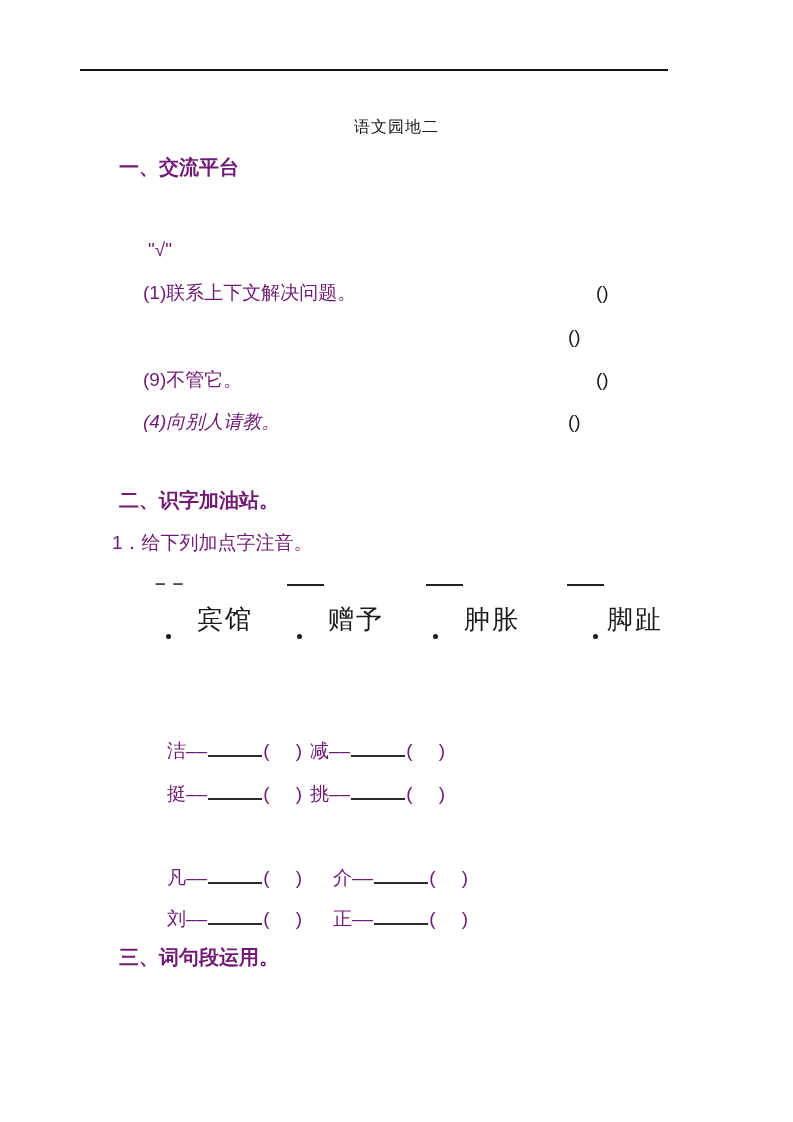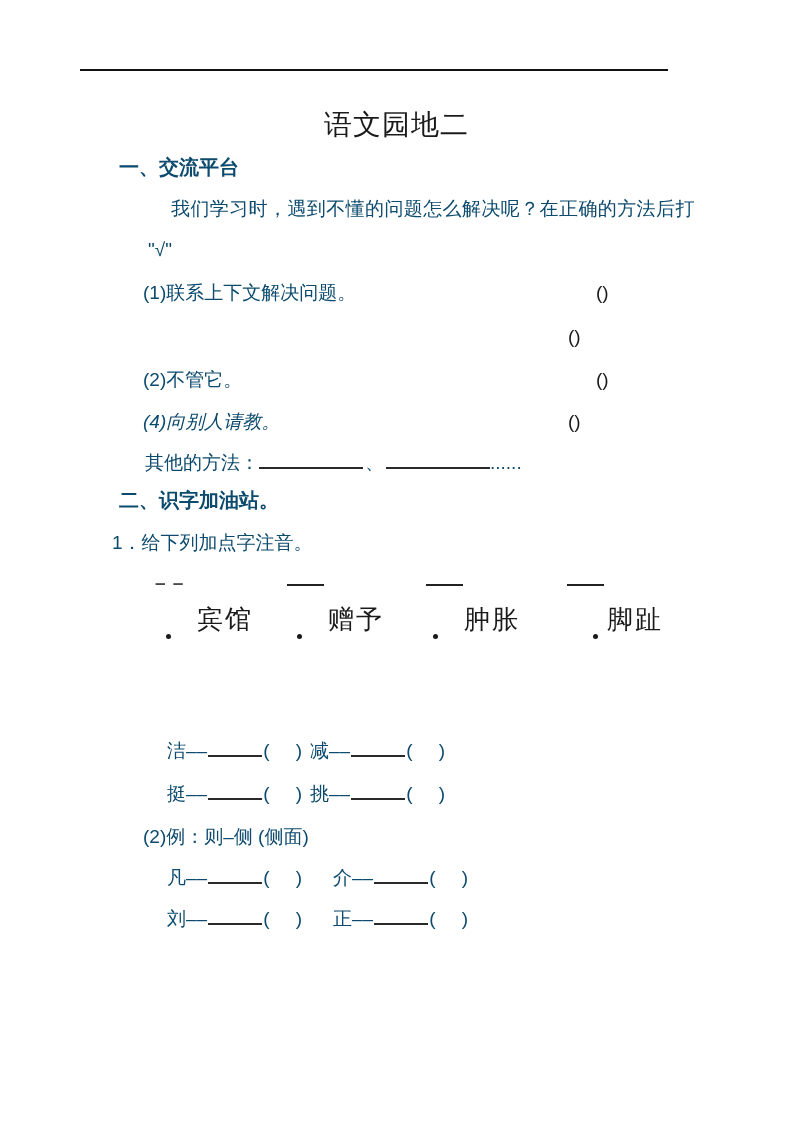--- a/index.html
+++ b/index.html
@@ -2,24 +2,24 @@
 <html><head>
 <meta charset="utf-8">
 <style>
   html,body{margin:0;padding:0;}
   body{
     width:793px;height:1122px;background:#ffffff;
     font-family:"Liberation Sans","DejaVu Sans",sans-serif;
     color:#1a1a1a;position:relative;overflow:hidden;
   }
   .page{position:absolute;inset:0;background:#fff;}
-  .line{position:absolute;white-space:nowrap;font-size:19px;line-height:25px;color:#0c4a6e;}
+  .line{position:absolute;white-space:nowrap;font-size:19px;line-height:25px;color:#701a75;}
   .rule{position:absolute;left:80px;top:69px;width:588px;height:2px;background:#111;}
   .doc-title{position:absolute;left:0;top:113px;width:793px;text-align:center;
-    font-size:28px;line-height:27px;letter-spacing:1px;font-family:Liberation Mono, monospace;}
+    font-size:16px;line-height:27px;letter-spacing:1px;}
   .heading{font-weight:bold;font-size:20px;}
   .mark{position:absolute;font-size:19px;line-height:25px;}
   .blank-u{display:inline-block;width:104px;height:18px;border-bottom:2px solid #2a2a2a;}
   .pinyin-line{position:absolute;height:2px;background:#222;width:37px;top:584px;}
   .dash-marks{position:absolute;top:572px;left:155px;font-size:19px;font-weight:bold;color:#4a4a4a;letter-spacing:1px;}
   .word{position:absolute;top:606px;font-size:26px;line-height:27px;letter-spacing:2px;margin-left:41px;}
   .dot{position:absolute;top:634px;width:5px;height:5px;border-radius:50%;background:#1a1a1a;}
   .fill-cell .fdash{letter-spacing:0;}
   .blank-fill{display:inline-block;width:54px;height:18px;border-bottom:2px solid #2a2a2a;margin:0 1px;}
   .paren{white-space:pre;}
@@ -28,37 +28,33 @@
 </head>
 <body>
 
 <div class="page">
 
   <div class="rule"></div>
 
   <div class="doc-title">语文园地二</div>
 
   <div class="line heading" style="left:119px;top:155px;">一、交流平台</div>
-  <div class="line" style="left:171px;top:196px;letter-spacing:0.4px;">我们学习时，遇到不懂的问题怎么解决呢？在正确的方法后打</div>
   <div class="line" style="left:148px;top:237px;">"√"</div>
 
   <div class="line" style="left:143px;top:280px;">(1)联系上下文解决问题。</div>
   <div class="mark" style="left:596px;top:280px;">()</div>
 
   <div class="mark" style="left:568px;top:324px;">()</div>
 
-  <div class="line" style="left:143px;top:367px;">(2)不管它。</div>
+  <div class="line" style="left:143px;top:367px;">(9)不管它。</div>
   <div class="mark" style="left:596px;top:367px;">()</div>
 
   <div class="line" style="left:143px;top:409px;font-style:italic;">(4)向别人请教。</div>
   <div class="mark" style="left:568px;top:409px;">()</div>
 
-  <div class="line" style="left:145px;top:449px;">
-    <span>其他的方法：</span><span class="blank-u"></span><span class="sep">、</span><span class="blank-u"></span><span>......</span>
-  </div>
 
   <div class="line heading" style="left:119px;top:488px;">二、识字加油站。</div>
   <div class="line" style="left:112px;top:530px;">1．给下列加点字注音。</div>
 
   <div class="dash-marks">– –</div>
   <div class="pinyin-line" style="left:287px;"></div>
   <div class="pinyin-line" style="left:426px;"></div>
   <div class="pinyin-line" style="left:567px;"></div>
 
   <div class="word" style="left:156px;">宾馆</div>
@@ -79,30 +75,30 @@
     <span>减</span><span class="fdash">––</span><span class="blank-fill"></span><span class="paren">(     )</span>
   </div>
 
   <div class="line fill-cell" style="left:167px;top:780px;">
     <span>挺</span><span class="fdash">––</span><span class="blank-fill"></span><span class="paren">(     )</span>
   </div>
   <div class="line fill-cell" style="left:310px;top:780px;">
     <span>挑</span><span class="fdash">––</span><span class="blank-fill"></span><span class="paren">(     )</span>
   </div>
 
-  <div class="line" style="left:143px;top:824px;">(2)例：则–侧 (侧面)</div>
 
   <div class="line fill-cell" style="left:167px;top:864px;">
     <span>凡</span><span class="fdash">––</span><span class="blank-fill"></span><span class="paren">(     )</span>
   </div>
   <div class="line fill-cell" style="left:333px;top:864px;">
     <span>介</span><span class="fdash">––</span><span class="blank-fill"></span><span class="paren">(     )</span>
   </div>
 
   <div class="line fill-cell" style="left:167px;top:905px;">
     <span>刘</span><span class="fdash">––</span><span class="blank-fill"></span><span class="paren">(     )</span>
   </div>
   <div class="line fill-cell" style="left:333px;top:905px;">
     <span>正</span><span class="fdash">––</span><span class="blank-fill"></span><span class="paren">(     )</span>
   </div>
 
+  <div class="line heading" style="left:119px;top:945px;">三、词句段运用。</div>
 
 </div>
 
 </body></html>

